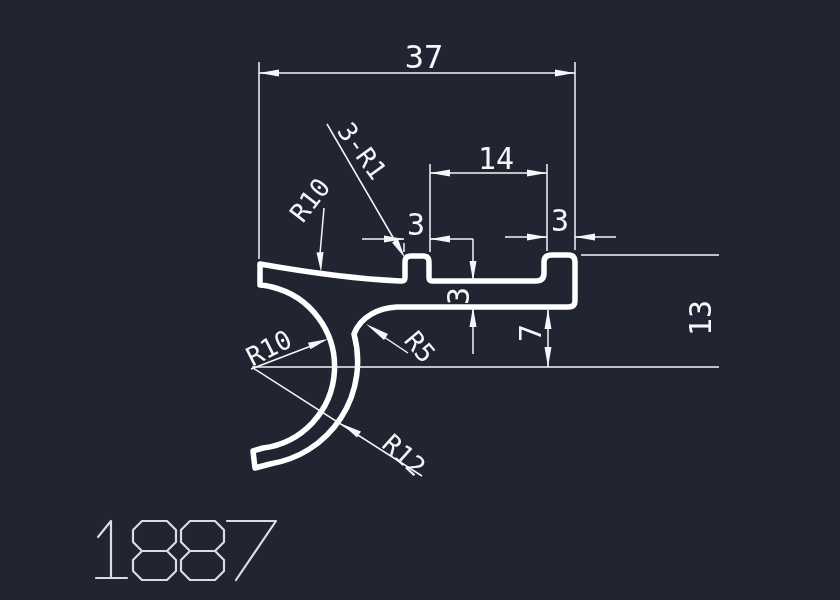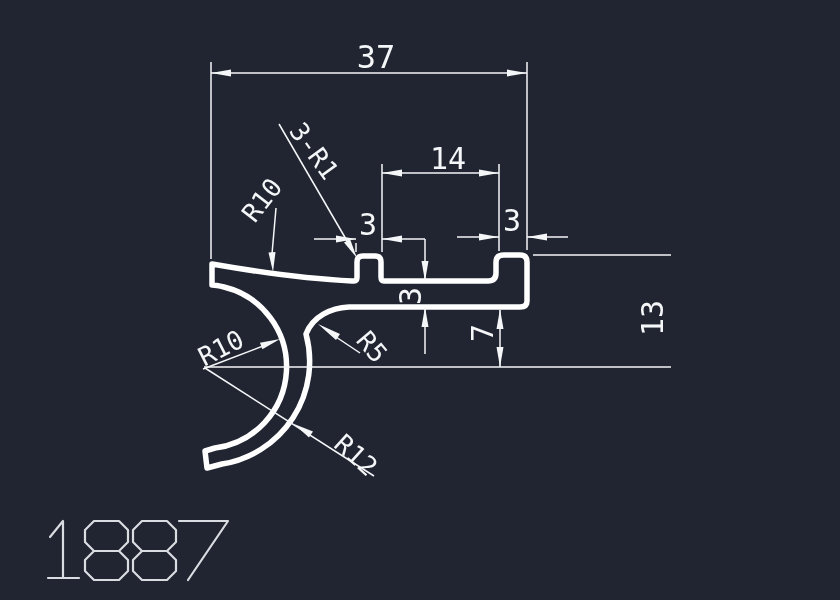--- a/index.html
+++ b/index.html
@@ -1,21 +1,21 @@
 <!DOCTYPE html>
 <html style="--bg: #212531; --line: #f4f6f8; --part: #d9dde2;"><head>
 <meta charset="utf-8">
 <style>
   :root{
     --bg:#212531;
     --line:#f4f6f8;
     --part:#d9dde2;
   }
   html,body{margin:0;padding:0;background:var(--bg);}
-  .stage{width:671px;height:600px;position:relative;overflow:hidden;background:var(--bg);}
+  .stage{width:671px;height:600px;position:relative;overflow:hidden;background:var(--bg);padding-left:48px;}
   svg{display:block;}
   .dimtxt{
     font-family:"DejaVu Sans Mono", monospace;
     fill:var(--line);
     font-weight:400;
   }
   .dim-main{font-size:30px;}
   .dim-big{font-size:32px;}
   .dim-r{font-size:26px;}
   .thin{stroke:var(--line);stroke-width:1.5;fill:none;}

